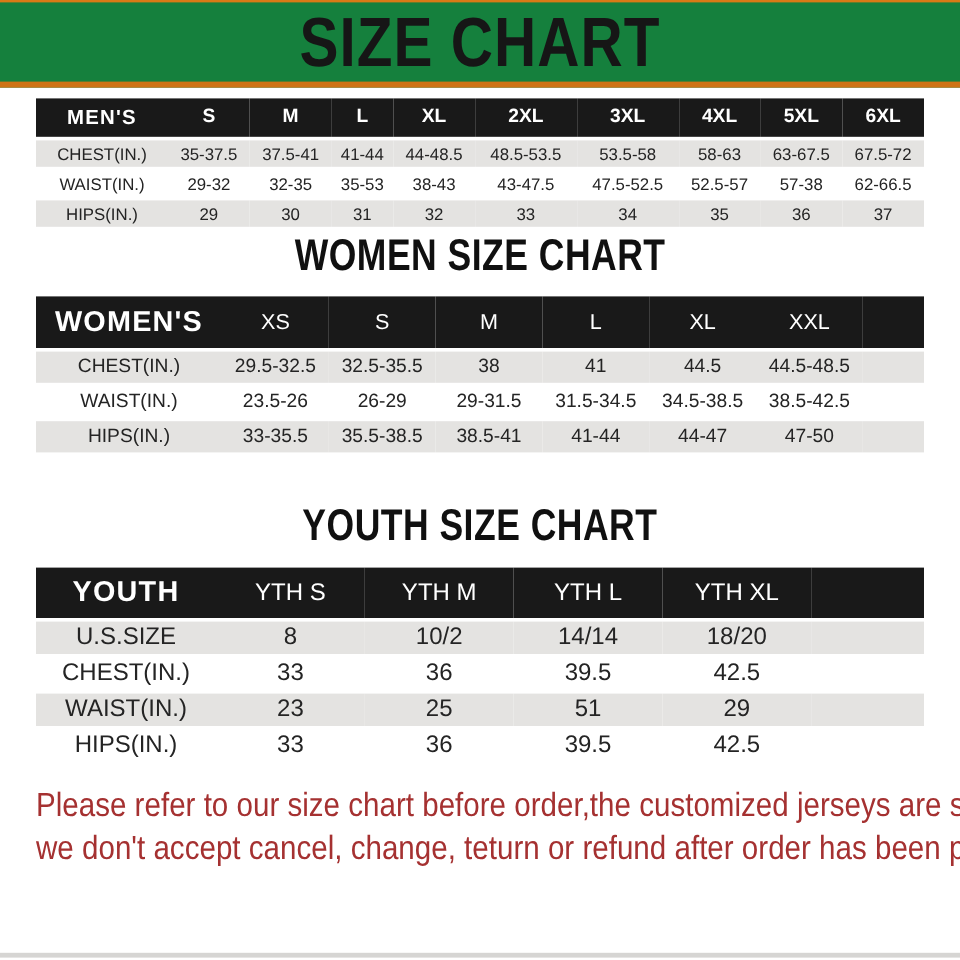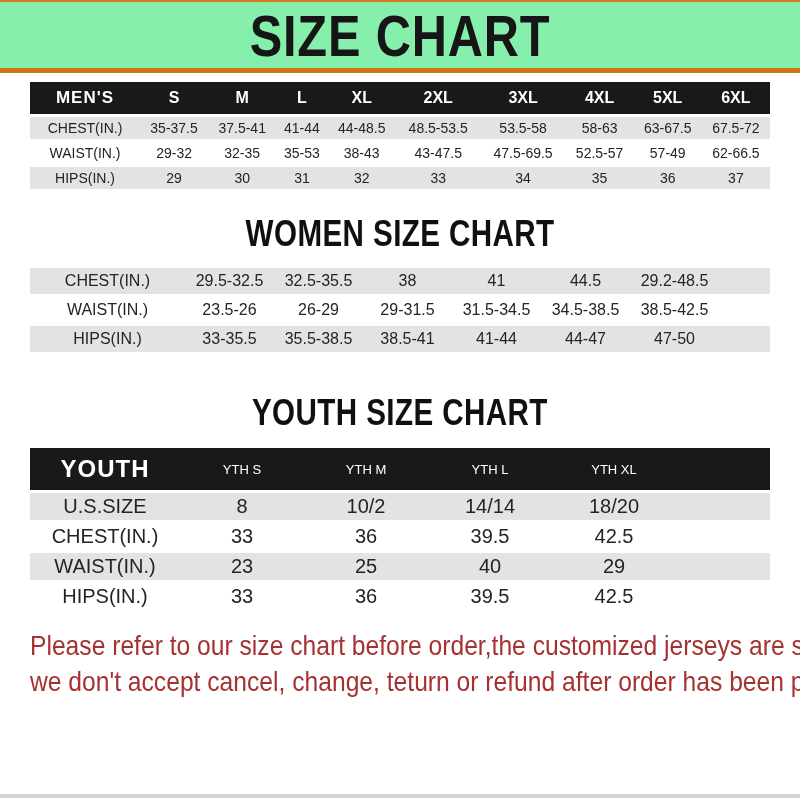--- a/index.html
+++ b/index.html
@@ -34,21 +34,21 @@
   .section-title span {
     display:inline-block;
     font-size:37px;
     font-weight:bold;
     color:#101010;
     transform:scaleX(0.80);
     letter-spacing:0.5px;
     white-space:nowrap;
   }
   .sec-men   .section-title { margin-top:15px; }
-  .sec-women .section-title { margin-top:21px; }
+  .sec-women .section-title { }
   .sec-youth .section-title { margin-top:37px; }
 
   
   .size-table {
     display:table;
     width:740px;
     margin-left:30px;
     border-collapse:separate;
     border-spacing:0 3px;
   }
@@ -88,21 +88,21 @@
   .t-women .header-row .size-cell { font-size:18px; font-weight:normal; }
   .t-women .body-row .tcell { height:26px; font-size:16px; }
 
   
   .t-youth { table-layout:fixed; }
   .t-youth .label-cell { width:150px; }
   .t-youth .size-cell  { width:124px; }
   .t-youth .filler-cell{ width:auto; }
   .t-youth .header-row .tcell { height:42px; }
   .t-youth .corner { font-size:24px; }
-  .t-youth .header-row .size-cell { font-size:13px; font-weight:normal; }
+  .t-youth .header-row .size-cell { font-size:20px; font-weight:normal; }
   .t-youth .body-row .tcell { height:27px; font-size:20px; }
 
   
   .footer-note { margin:15px 0 0 30px; }
   .footer-line {
     display:block;
     font-size:28px;
     line-height:36px;
     transform:scaleX(0.88);
     transform-origin:left center;
@@ -112,21 +112,21 @@
   .bottom-edge {
     position:absolute;
     left:0; right:0; bottom:2px;
     height:4px;
     background:#D6D5D3;
   }
 </style>
 </head>
 <body>
 
-<div class="banner" style="background: #86efac;">
+<div class="banner" style="background: #15803d;">
   <span class="banner-text" style="color: rgb(22, 22, 22);">SIZE CHART</span>
 </div>
 
 <div class="sec-men">
   <div class="size-table t-men">
       <div class="trow header-row">
         <div class="tcell label-cell corner">MEN'S</div>
         <div class="tcell size-cell">S</div>
         <div class="tcell size-cell">M</div>
         <div class="tcell size-cell">L</div>
@@ -149,23 +149,23 @@
         <div class="tcell size-cell">63-67.5</div>
         <div class="tcell size-cell">67.5-72</div>
       </div>
       <div class="trow body-row stripe-white">
         <div class="tcell label-cell">WAIST(IN.)</div>
         <div class="tcell size-cell">29-32</div>
         <div class="tcell size-cell">32-35</div>
         <div class="tcell size-cell">35-53</div>
         <div class="tcell size-cell">38-43</div>
         <div class="tcell size-cell">43-47.5</div>
-        <div class="tcell size-cell">47.5-69.5</div>
+        <div class="tcell size-cell">47.5-52.5</div>
         <div class="tcell size-cell">52.5-57</div>
-        <div class="tcell size-cell">57-49</div>
+        <div class="tcell size-cell">57-38</div>
         <div class="tcell size-cell">62-66.5</div>
       </div>
       <div class="trow body-row stripe-gray">
         <div class="tcell label-cell">HIPS(IN.)</div>
         <div class="tcell size-cell">29</div>
         <div class="tcell size-cell">30</div>
         <div class="tcell size-cell">31</div>
         <div class="tcell size-cell">32</div>
         <div class="tcell size-cell">33</div>
         <div class="tcell size-cell">34</div>
@@ -174,28 +174,38 @@
         <div class="tcell size-cell">37</div>
       </div>
     </div>
 </div>
 
 <div class="sec-women">
   <div class="section-title">
     <span>WOMEN SIZE CHART</span>
   </div>
   <div class="size-table t-women">
+      <div class="trow header-row">
+        <div class="tcell label-cell corner">WOMEN'S</div>
+        <div class="tcell size-cell">XS</div>
+        <div class="tcell size-cell">S</div>
+        <div class="tcell size-cell">M</div>
+        <div class="tcell size-cell">L</div>
+        <div class="tcell size-cell">XL</div>
+        <div class="tcell size-cell">XXL</div>
+        <div class="tcell filler-cell"></div>
+      </div>
       <div class="trow body-row stripe-gray">
         <div class="tcell label-cell">CHEST(IN.)</div>
         <div class="tcell size-cell">29.5-32.5</div>
         <div class="tcell size-cell">32.5-35.5</div>
         <div class="tcell size-cell">38</div>
         <div class="tcell size-cell">41</div>
         <div class="tcell size-cell">44.5</div>
-        <div class="tcell size-cell">29.2-48.5</div>
+        <div class="tcell size-cell">44.5-48.5</div>
         <div class="tcell filler-cell"></div>
       </div>
       <div class="trow body-row stripe-white">
         <div class="tcell label-cell">WAIST(IN.)</div>
         <div class="tcell size-cell">23.5-26</div>
         <div class="tcell size-cell">26-29</div>
         <div class="tcell size-cell">29-31.5</div>
         <div class="tcell size-cell">31.5-34.5</div>
         <div class="tcell size-cell">34.5-38.5</div>
         <div class="tcell size-cell">38.5-42.5</div>
@@ -240,21 +250,21 @@
         <div class="tcell size-cell">33</div>
         <div class="tcell size-cell">36</div>
         <div class="tcell size-cell">39.5</div>
         <div class="tcell size-cell">42.5</div>
         <div class="tcell filler-cell"></div>
       </div>
       <div class="trow body-row stripe-gray">
         <div class="tcell label-cell">WAIST(IN.)</div>
         <div class="tcell size-cell">23</div>
         <div class="tcell size-cell">25</div>
-        <div class="tcell size-cell">40</div>
+        <div class="tcell size-cell">51</div>
         <div class="tcell size-cell">29</div>
         <div class="tcell filler-cell"></div>
       </div>
       <div class="trow body-row stripe-white">
         <div class="tcell label-cell">HIPS(IN.)</div>
         <div class="tcell size-cell">33</div>
         <div class="tcell size-cell">36</div>
         <div class="tcell size-cell">39.5</div>
         <div class="tcell size-cell">42.5</div>
         <div class="tcell filler-cell"></div>

